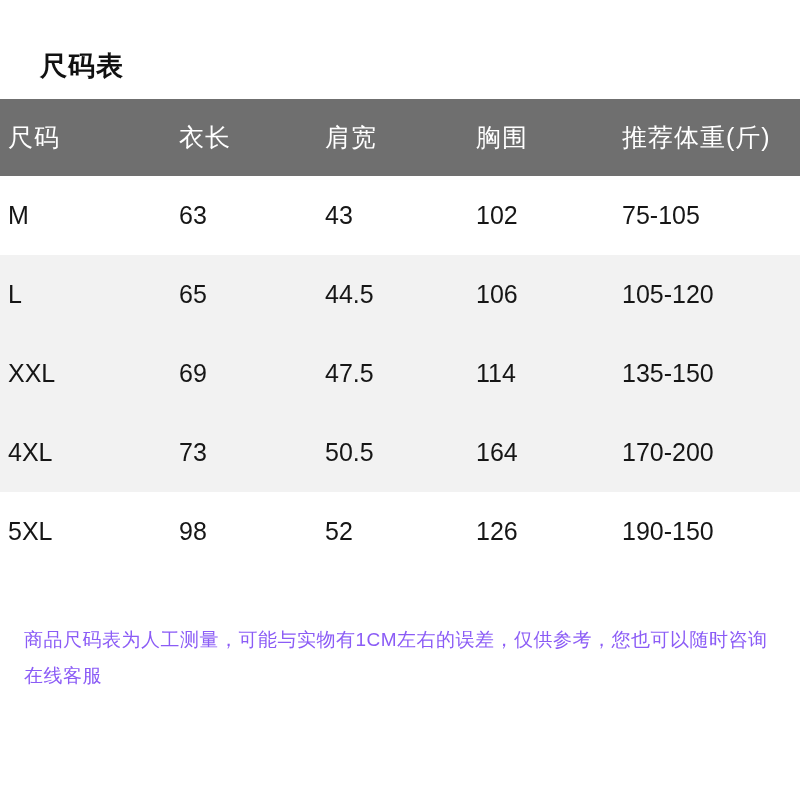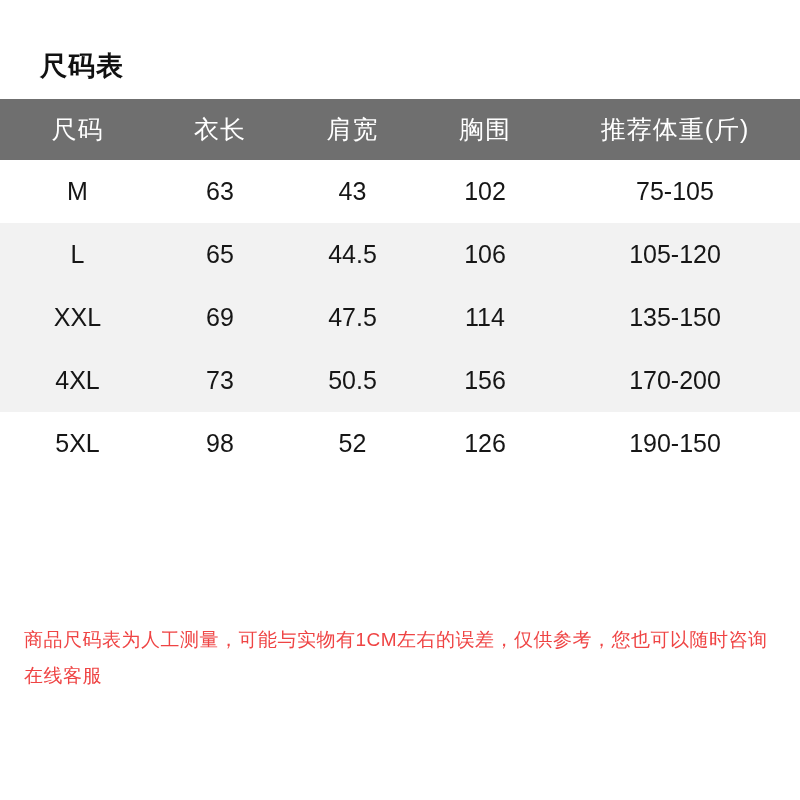--- a/index.html
+++ b/index.html
@@ -34,22 +34,22 @@
     position: absolute;
     top: 99px;
     left: 0;
     width: 800px;
     border-collapse: collapse;
     table-layout: fixed;
   }
   .size-table th,
   .size-table td {
     border: none;
-    text-align: center;
-    padding: 0;
+    text-align: left;
+    padding: 8px;
   }
   .size-table thead th {
     height: 61px;
     background: #6f6f6f;
     color: #ffffff;
     font-size: 25px;
     font-weight: normal;
     letter-spacing: 1px;
   }
   .size-table tbody td {
@@ -69,21 +69,21 @@
   .col-shoulder { width: 135px; }
   .col-bust   { width: 130px; }
   .col-weight { width: 250px; }
   .note {
     position: absolute;
     top: 622px;
     left: 24px;
     width: 756px;
     font-size: 19px;
     line-height: 36px;
-    color: #ef4444;
+    color: #8b5cf6;
     letter-spacing: 0.5px;
   }
 </style>
 </head>
 <body>
 
 <div class="page">
 
   <div class="title">尺码表</div>
 
@@ -116,21 +116,21 @@
         <td>XXL</td>
         <td>69</td>
         <td>47.5</td>
         <td>114</td>
         <td>135-150</td>
       </tr>
       <tr class="even">
         <td>4XL</td>
         <td>73</td>
         <td>50.5</td>
-        <td>156</td>
+        <td>164</td>
         <td>170-200</td>
       </tr>
       <tr class="odd">
         <td>5XL</td>
         <td>98</td>
         <td>52</td>
         <td>126</td>
         <td>190-150</td>
       </tr>
     </tbody>

